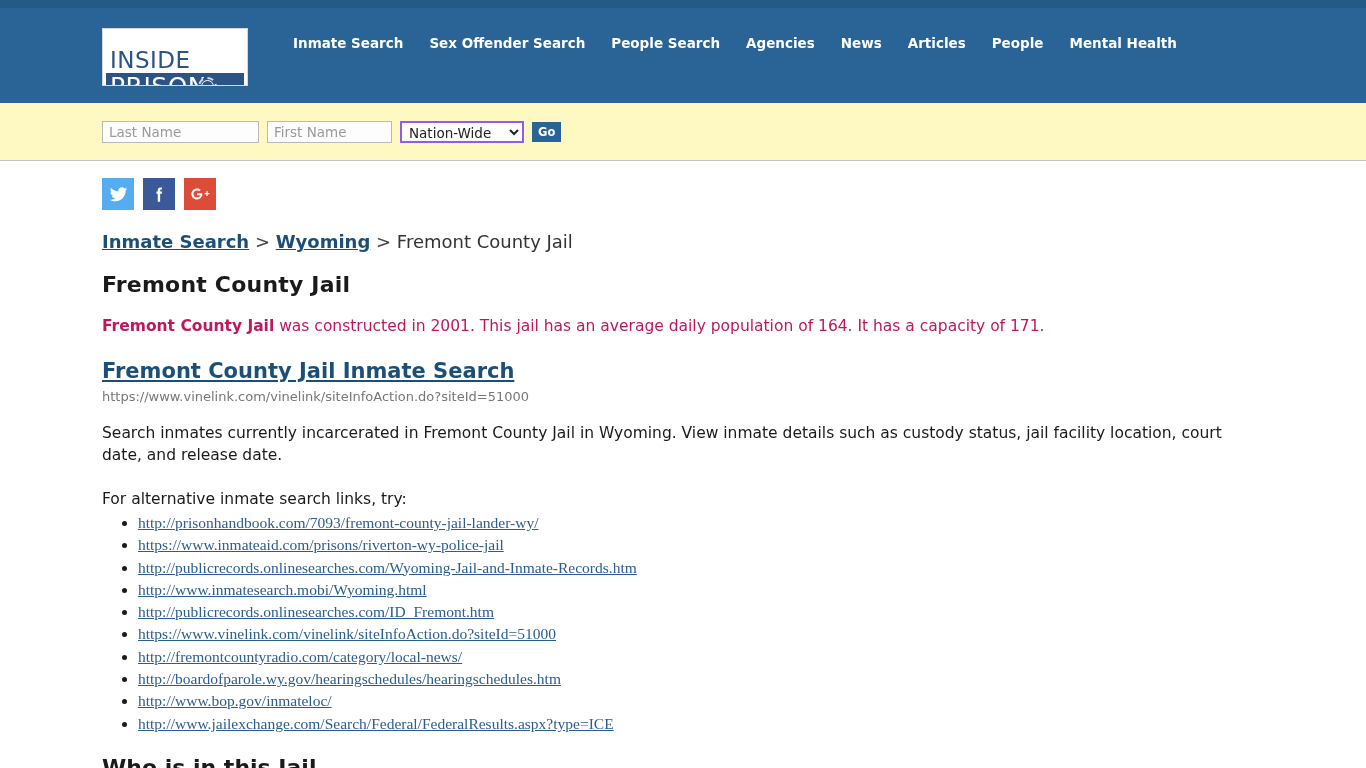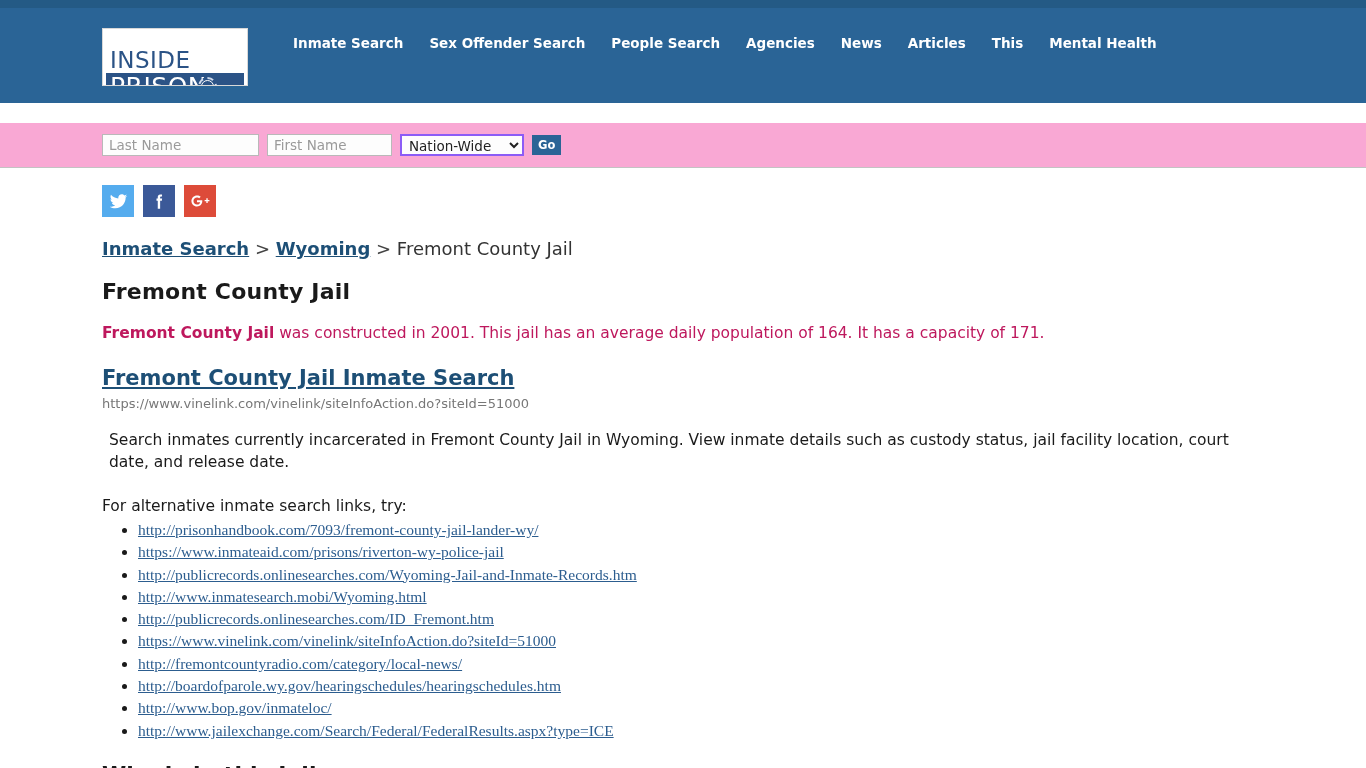--- a/index.html
+++ b/index.html
@@ -98,25 +98,24 @@
     font-size: 13.5px;
     font-weight: bold;
     padding: 5px 13px;
     text-decoration: none;
     white-space: nowrap;
     cursor: pointer;
   }
 
   
   .search-bar {
-    background: #f9a8d4;
-    height: 45px;
+    background: #fef9c3;
+    height: 58px;
     width: 100%;
     border-bottom: 1px solid #c3c3c3;
-    margin-top: 20px;
   }
   .search-inner {
     width: 1162px;
     margin: 0 auto;
     height: 100%;
     display: flex;
     align-items: center;
     gap: 8px;
   }
   .txt-field {
@@ -226,21 +225,21 @@
 
   .url-line {
     font-size: 13px;
     color: #777;
     margin: 0 0 18px 0;
   }
 
   p.desc {
     font-size: 15.5px;
     line-height: 22px;
-    margin: 0 0 22px 7px;
+    margin: 0 0 22px 0;
     color: #1a1a1a;
     width: 1162px;
     word-break: break-word;
   }
 
   p.alt-intro {
     font-size: 15.5px;
     line-height: 22px;
     margin: 0 0 2px 0;
     color: #1a1a1a;
@@ -287,21 +286,21 @@
       </div>
     </div>
 
     <nav class="main-nav">
       <a class="nav-item">Inmate Search</a>
       <a class="nav-item">Sex Offender Search</a>
       <a class="nav-item">People Search</a>
       <a class="nav-item">Agencies</a>
       <a class="nav-item">News</a>
       <a class="nav-item">Articles</a>
-      <a class="nav-item">This</a>
+      <a class="nav-item">People</a>
       <a class="nav-item">Mental Health</a>
     </nav>
 
   </div>
 </div>
 
 <div class="search-bar">
   <div class="search-inner">
     <input id="lastname" class="txt-field" type="text" placeholder="Last Name" style="">
     <input id="firstname" class="txt-field" type="text" placeholder="First Name" style="">

